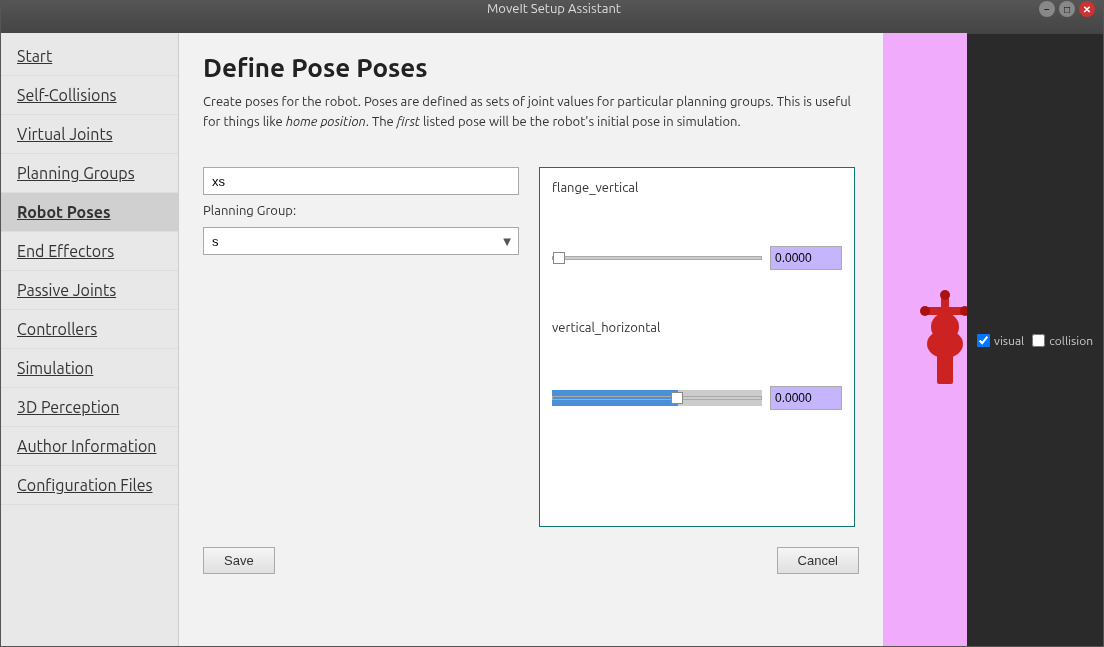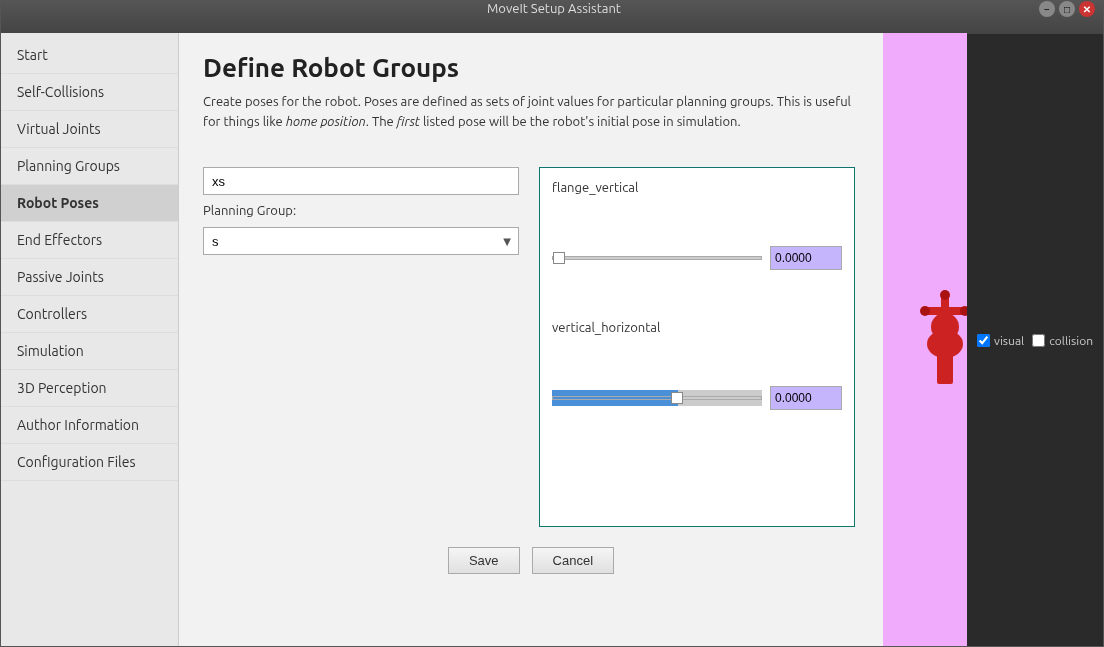--- a/index.html
+++ b/index.html
@@ -71,22 +71,23 @@
       background: #e8e8e8;
       border-right: 1px solid #ccc;
       flex-shrink: 0;
       padding: 4px 0;
     }
 
     .sidebar-item {
       padding: 10px 16px;
       cursor: pointer;
       color: #333;
-      font-size: 14px;
+      font-size: 16px;
       border-bottom: 1px solid #ddd;
+      text-decoration: underline;
     }
 
     .sidebar-item.active {
       background: #d0d0d0;
       font-weight: bold;
     }
 
     
     .content {
       flex: 1;
@@ -233,21 +234,21 @@
       background: #c4b5fd;
       font-size: 12px;
       text-align: left;
     }
 
     
     .action-row {
       display: flex;
       gap: 12px;
       margin-top: 20px;
-      justify-content: center;
+      justify-content: space-between;
       max-width: 660px;
     }
 
     .action-btn {
       padding: 5px 20px;
       font-size: 13px;
       border: 1px solid #aaa;
       background: linear-gradient(to bottom, #f5f5f5, #e0e0e0);
       cursor: pointer;
       color: #333;
@@ -330,21 +331,21 @@
         <div class="sidebar-item">End Effectors</div>
         <div class="sidebar-item">Passive Joints</div>
         <div class="sidebar-item">Controllers</div>
         <div class="sidebar-item">Simulation</div>
         <div class="sidebar-item">3D Perception</div>
         <div class="sidebar-item">Author Information</div>
         <div class="sidebar-item">Configuration Files</div>
       </div>
 
     <div class="content">
-      <h1 class="page-title">Define Robot Groups</h1>
+      <h1 class="page-title">Define Pose Poses</h1>
       <p class="page-description">
         <span>Create poses for the robot. Poses are defined as sets of joint values for particular planning groups. This is useful for things like </span><em>home position</em><span>. The </span><em>first</em><span> listed pose will be the robot's initial pose in simulation.</span>
       </p>
 
       <div class="form-section">
         <div class="form-left">
           <input class="form-input" type="text" value="xs" style="">
 
           <label class="form-label">Planning Group:</label>
           <div class="form-select-wrapper">

